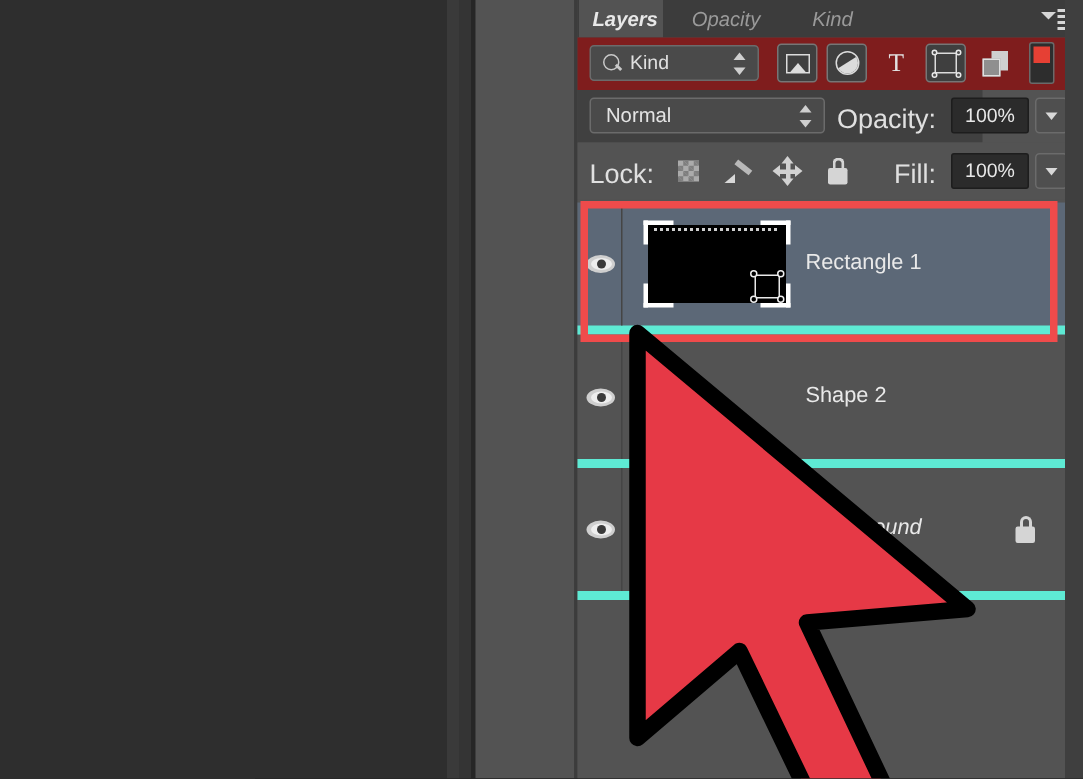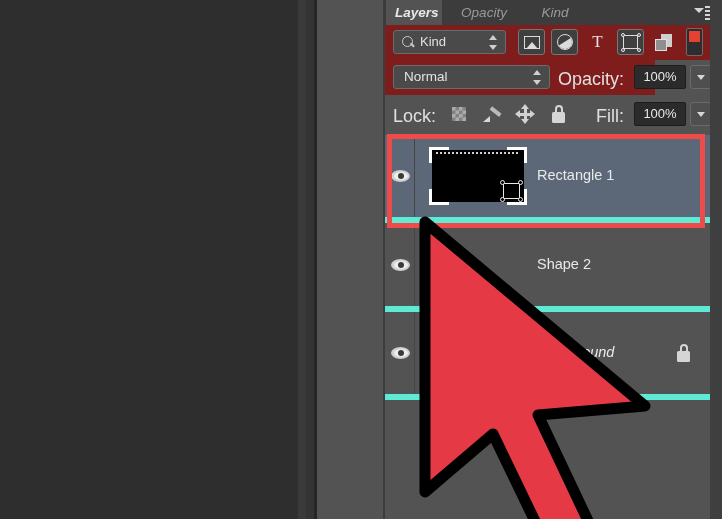--- a/index.html
+++ b/index.html
@@ -256,21 +256,21 @@
     left: 2px; top: 2px;
     width: 11px; height: 11px;
     background: #e64034;
   }
 
   
   .blend-row {
     position: absolute;
     left: 0; top: 60px;
     width: 270px; height: 35px;
-    background: #7f1d1d;
+    background: #404040;
   }
   .blend-select {
     position: absolute;
     left: 8px; top: 5px;
     width: 157px; height: 24px;
     background: #4a4a4a;
     border: 1px solid #6b6b6b;
     border-radius: 3px;
     box-sizing: border-box;
     cursor: pointer;

